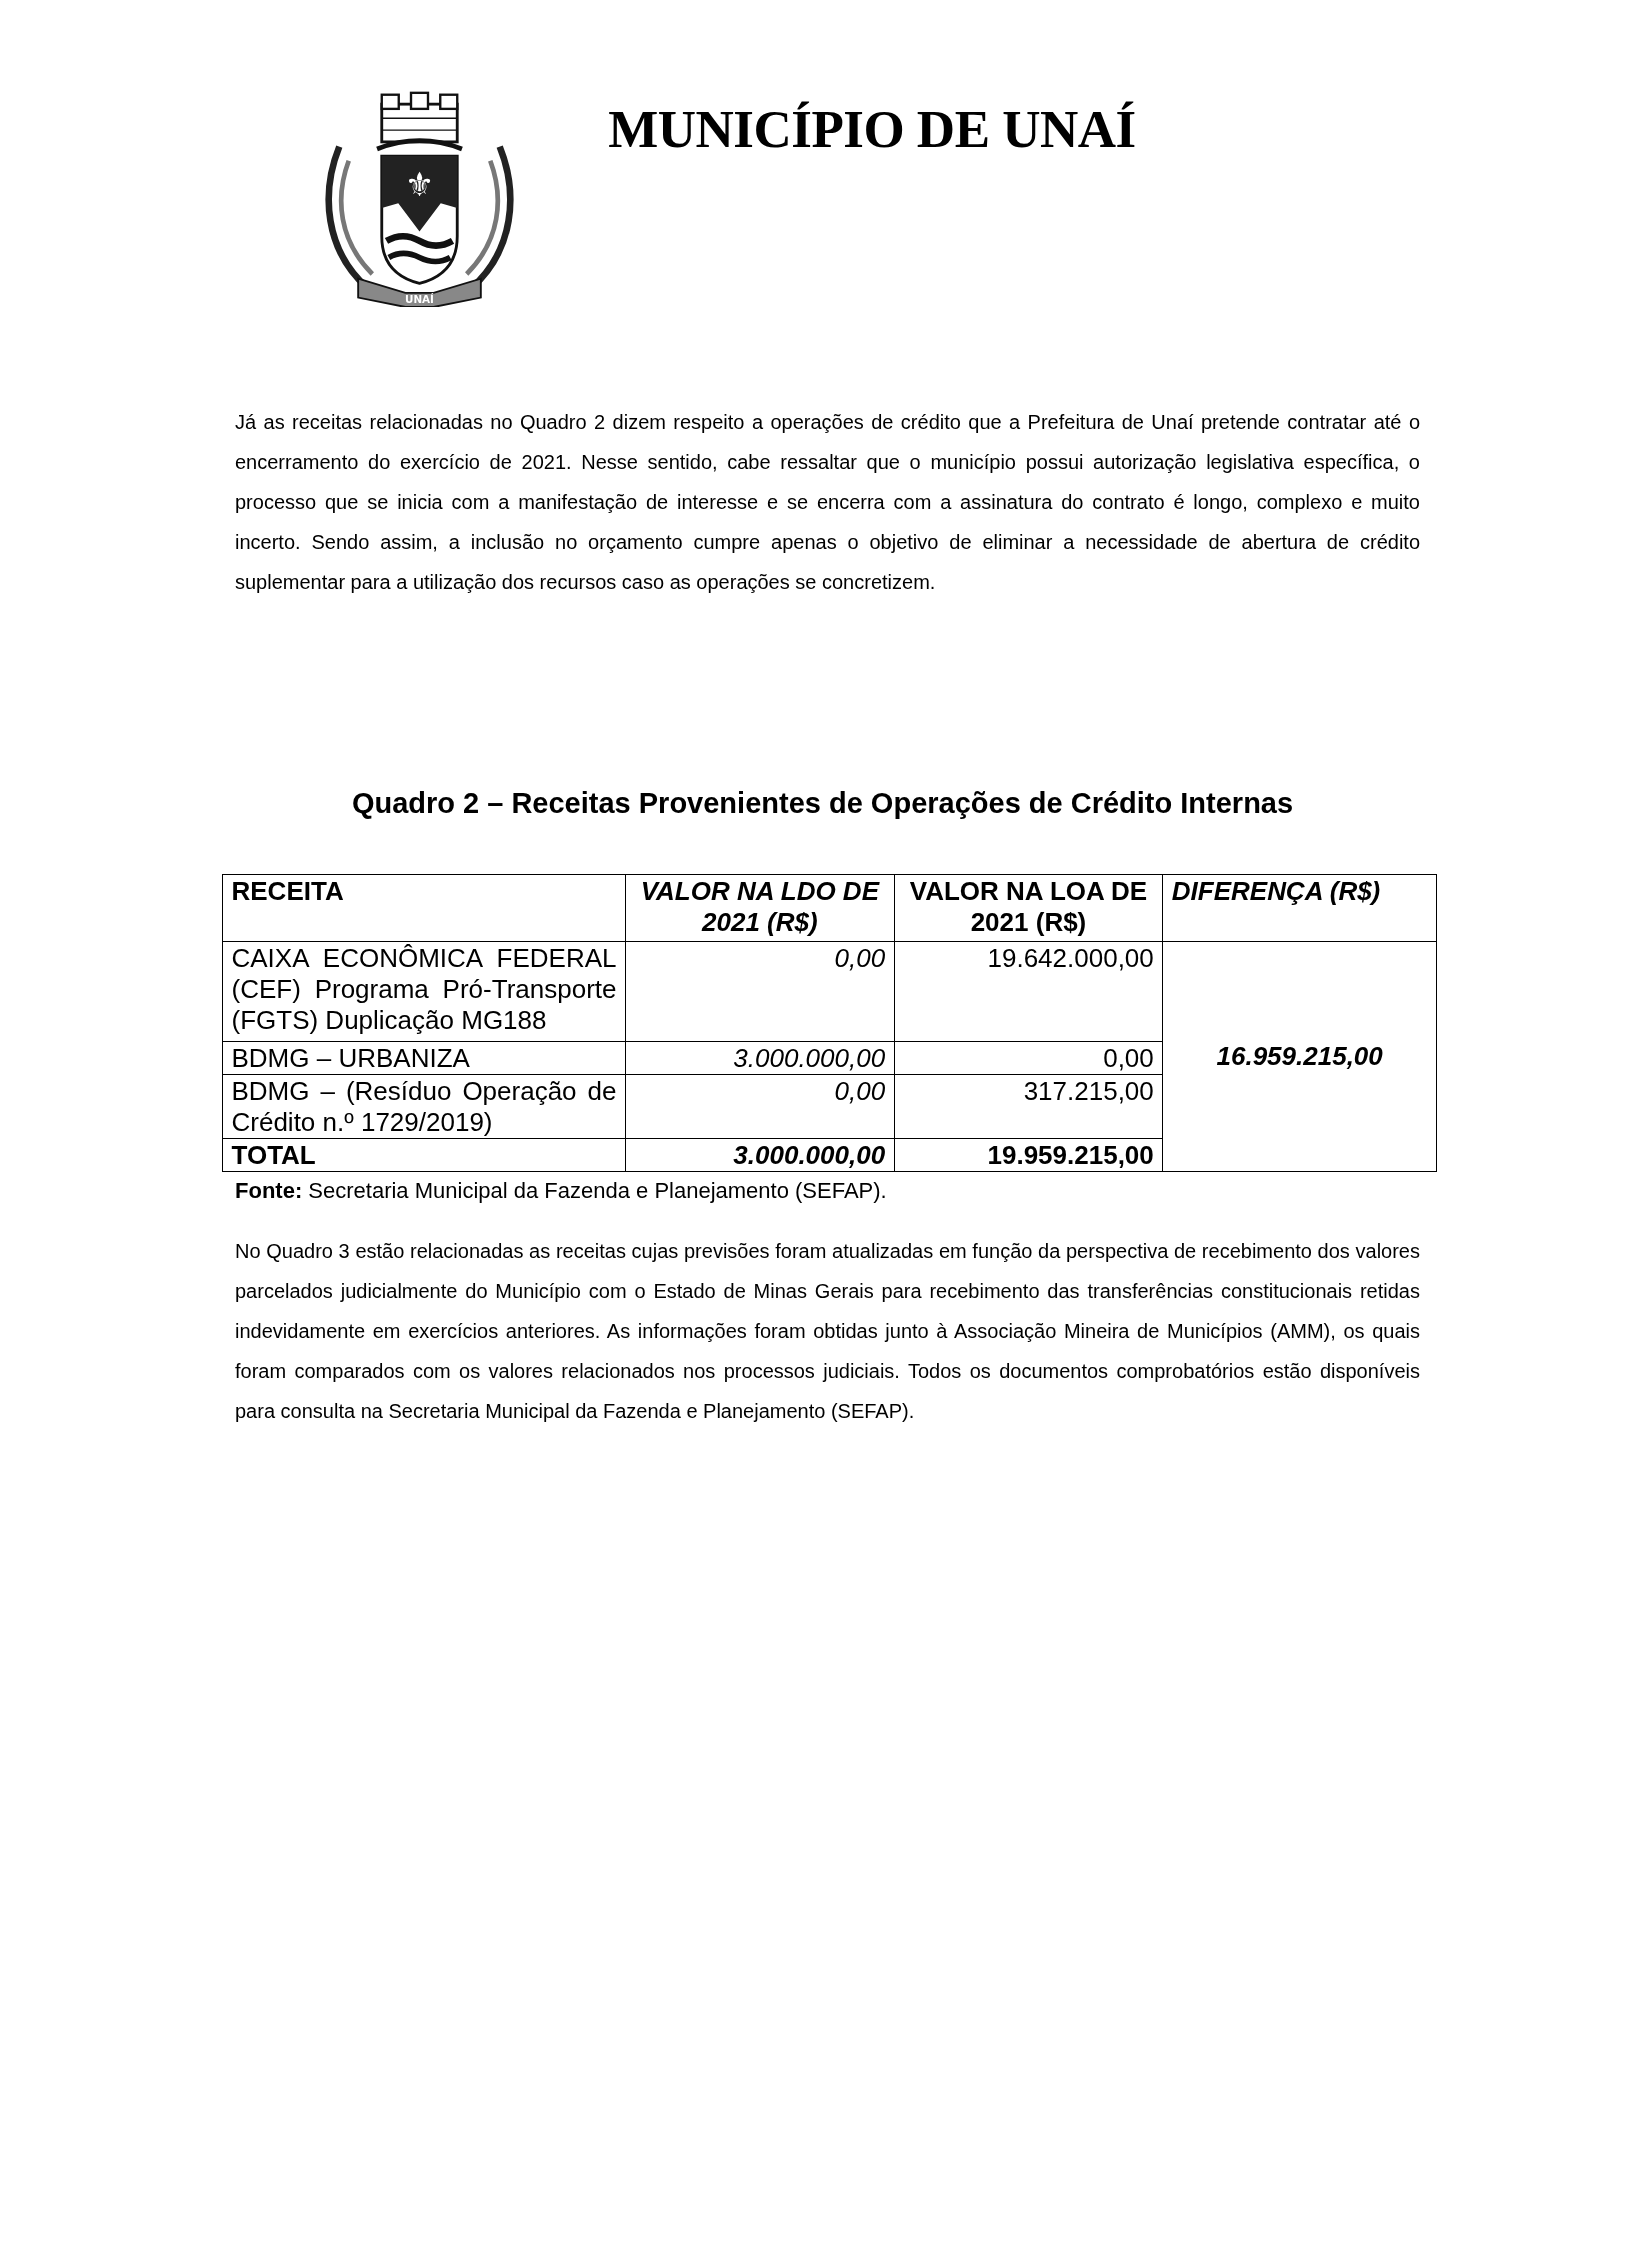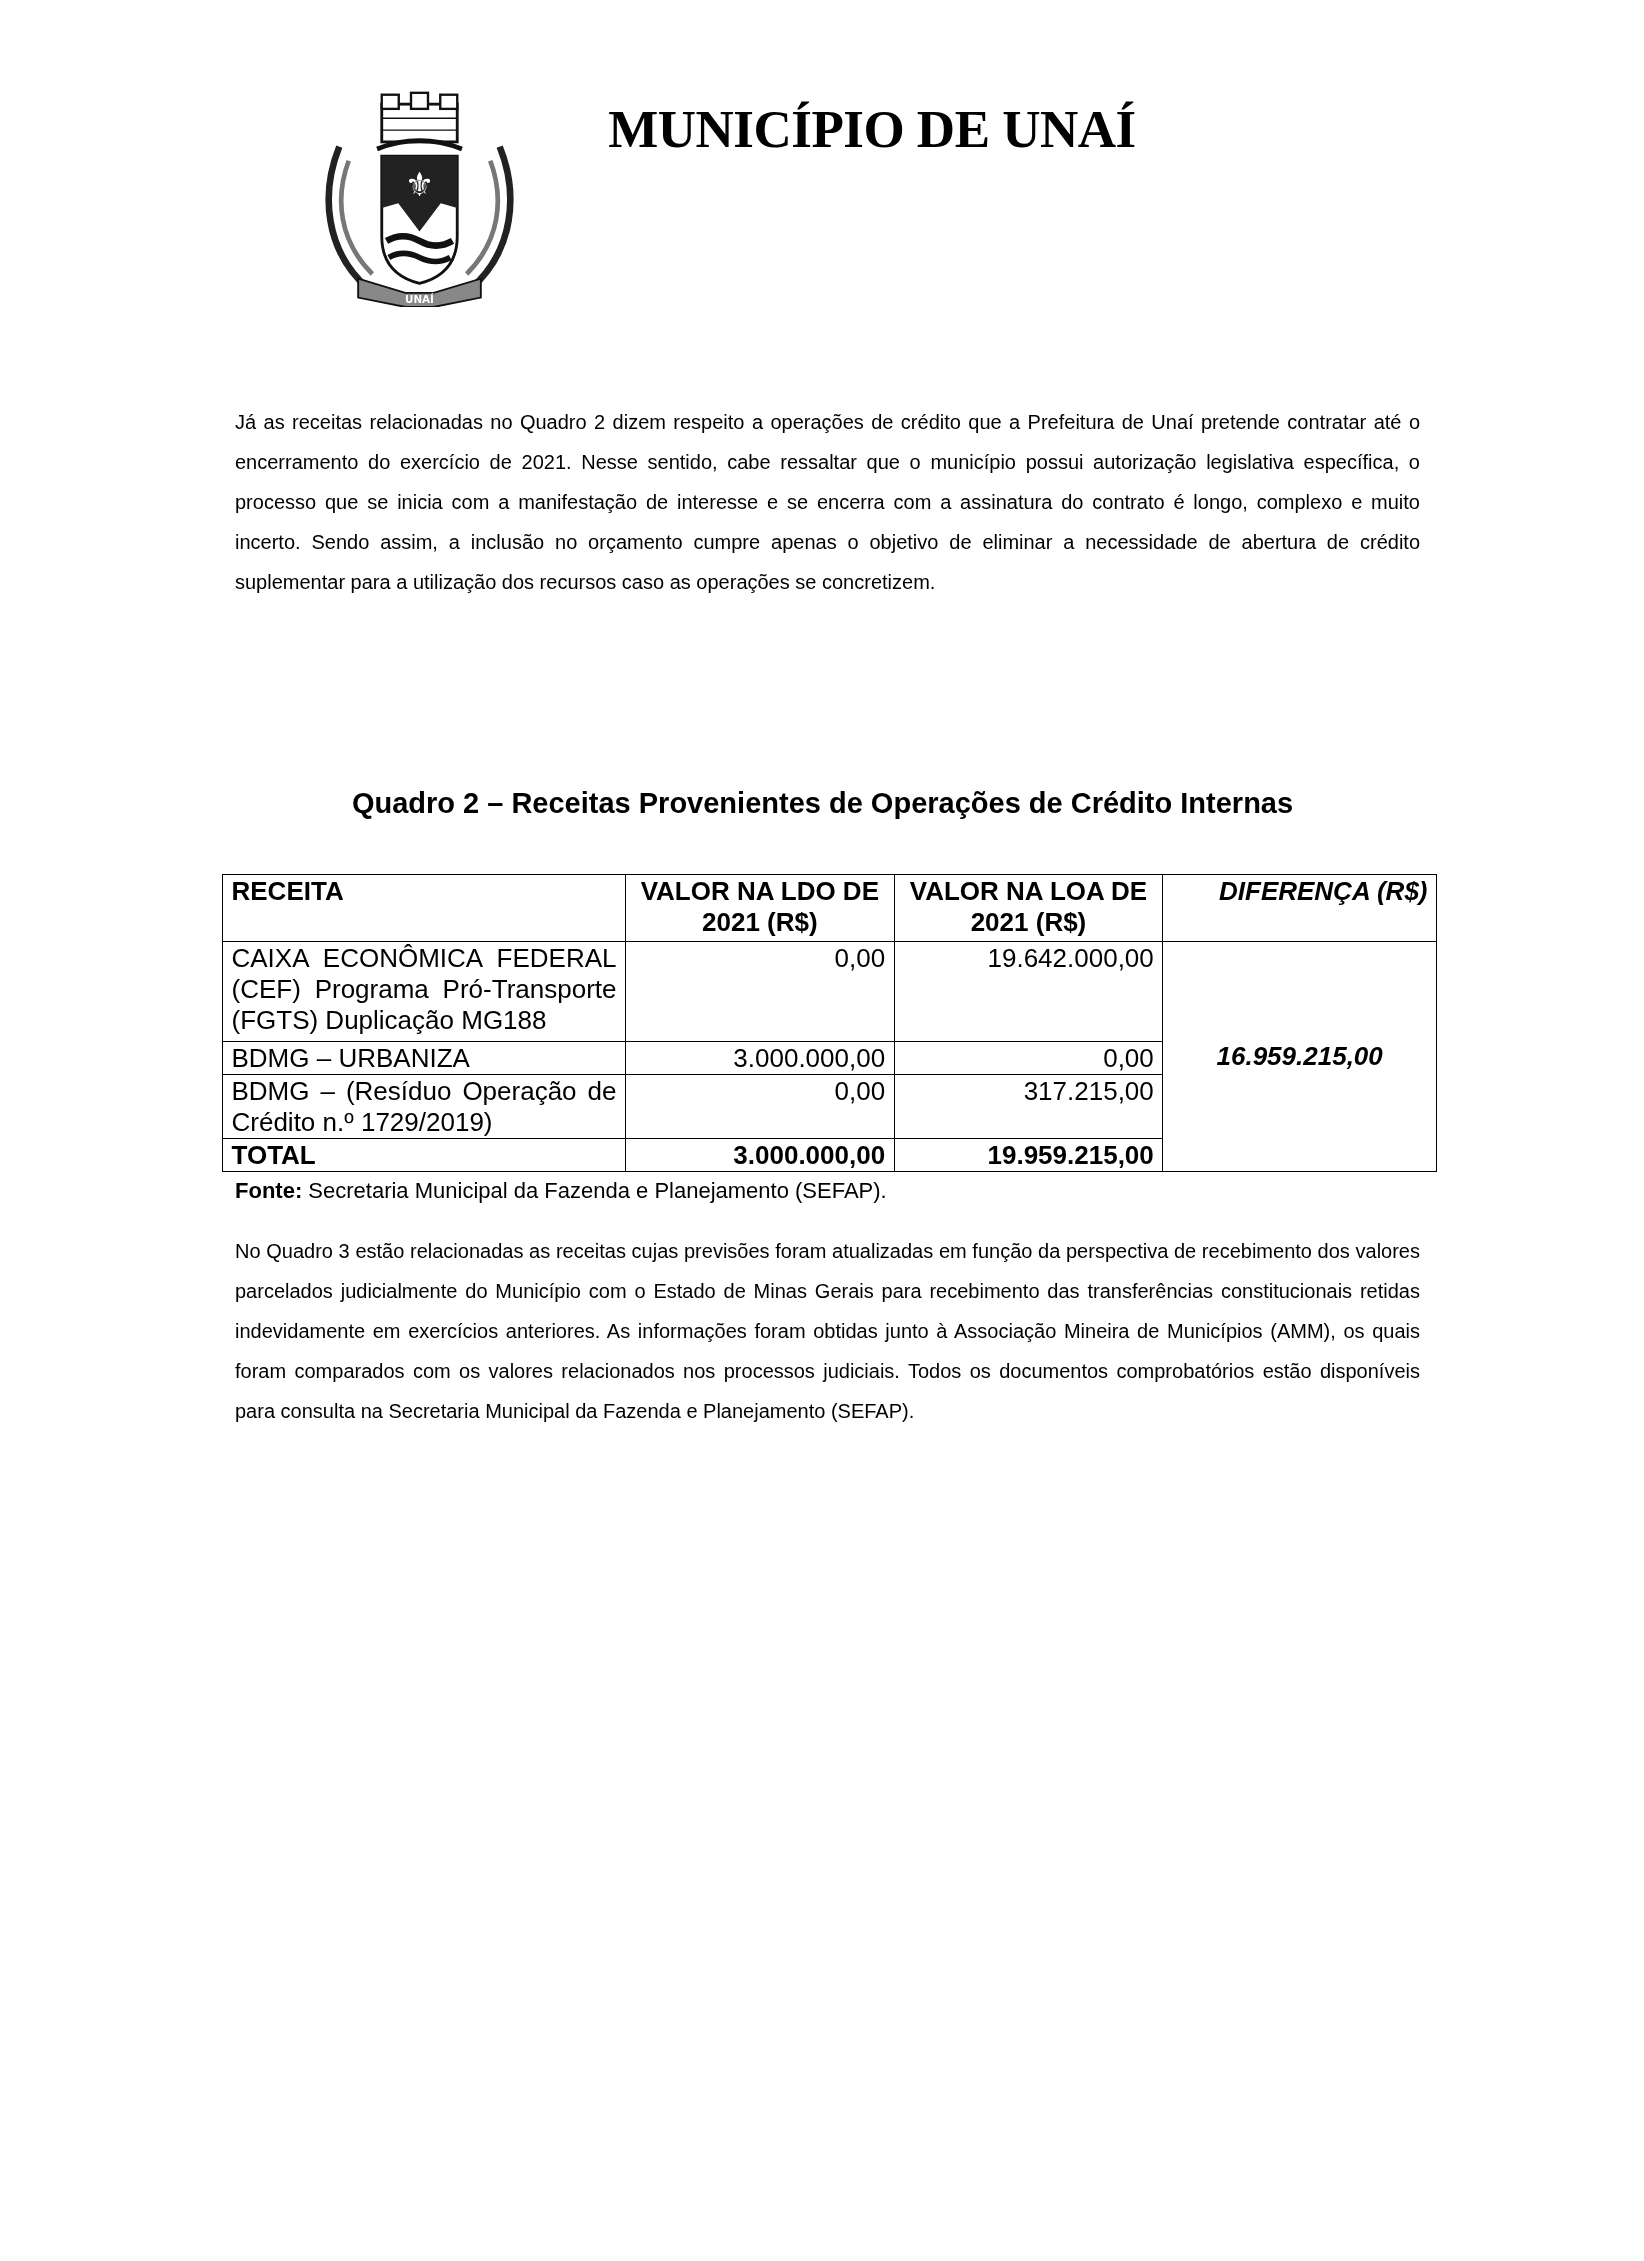--- a/index.html
+++ b/index.html
@@ -11,23 +11,23 @@
   .muni-sub { position: absolute; left: 608px; top: 170px; width: 528px; text-align: center; font-family: "Liberation Serif", serif; font-weight: bold; font-size: 34px; }
 
   .para { position: absolute; left: 235px; width: 1185px; font-size: 20px; line-height: 40px; text-align: justify; text-align-last: left; }
   .p1 { top: 402px; }
   .p2 { top: 1231px; }
 
   .table-title { position: absolute; left: 0; width: 1645px; top: 787px; text-align: center; font-weight: bold; font-size: 29px; }
 
   table.q2 { position: absolute; left: 222px; top: 874px; width: 1215px; border-collapse: collapse; font-size: 26px; line-height: 31px; }
   table.q2 td, table.q2 th { border: 1.9px solid #000; padding: 0.9px 8.5px 0 8.5px; vertical-align: top; }
-  table.q2 th { font-weight: bold; text-align: right; height: 65px; }
+  table.q2 th { font-weight: bold; text-align: left; height: 65px; }
   .c-rec { width: 384px; text-align: justify; text-align-last: left; }
-  .c-ldo { width: 250px; text-align: right; }
+  .c-ldo { width: 250px; text-align: right; font-style: italic; }
   .c-loa { width: 250px; text-align: right; }
   .c-dif { width: 255px; text-align: center; vertical-align: middle !important; font-weight: bold; font-style: italic; }
   tr.total td { font-weight: bold; }
 
   .source { position: absolute; left: 235px; top: 1178px; font-size: 22px; }
   .source b { font-weight: bold; }
 </style>
 </head>
 <body>
 

